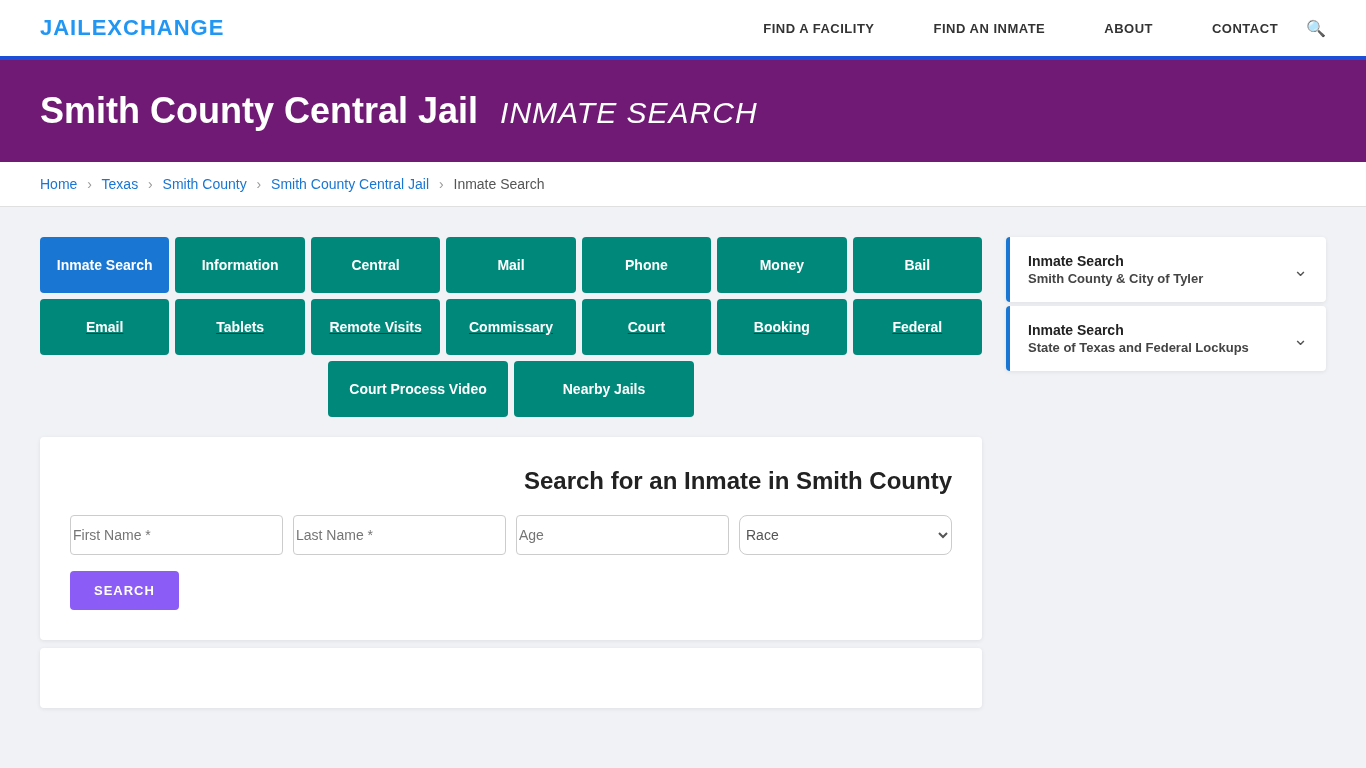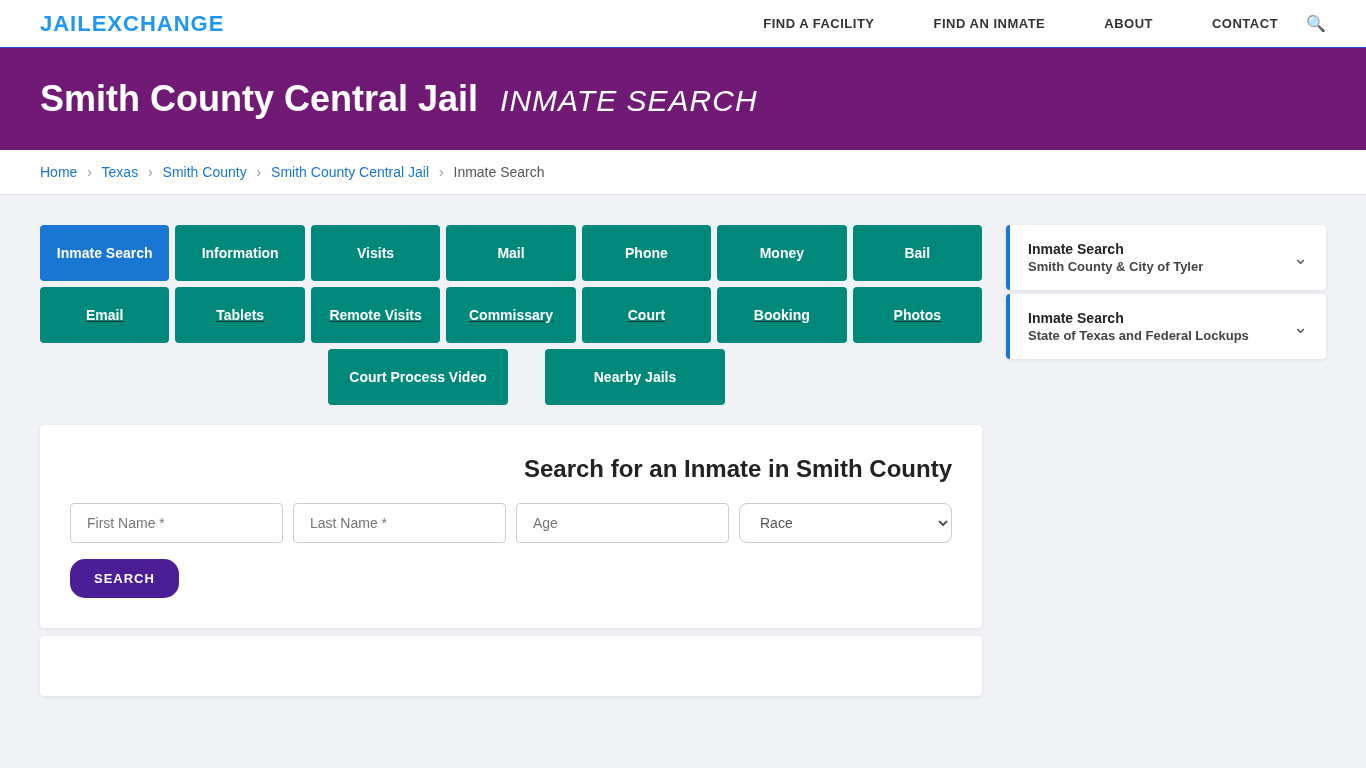--- a/index.html
+++ b/index.html
@@ -1,23 +1,23 @@
 <!DOCTYPE html>
 <html><head>
   <meta charset="utf-8">
   <style>
     * { box-sizing: border-box; margin: 0; padding: 0; }
     body { font-family: Arial, sans-serif; background: #f0f2f5; color: #333; }
 
     
     header {
       background: #fff;
-      border-bottom: 1px solid #1d4ed8;
+      border-bottom: 4px solid #1d4ed8;
       padding: 0 40px;
-      height: 48px;
+      height: 60px;
       display: flex;
       align-items: center;
       justify-content: space-between;
     }
     .logo {
       font-size: 22px;
       font-weight: 900;
       letter-spacing: 1px;
       color: #222;
       text-transform: uppercase;
@@ -124,21 +124,20 @@
     }
     .nav-buttons-row3 {
       display: flex;
       gap: 6px;
       justify-content: center;
       margin-bottom: 20px;
     }
     .nav-buttons-row3 .nav-btn {
       min-width: 180px;
       padding: 20px 20px;
-      margin-left: 31px;
     }
 
     
     .search-box {
       background: #fff;
       border-radius: 4px;
       padding: 30px 30px;
       box-shadow: 0 1px 4px rgba(0,0,0,0.08);
     }
     .search-box h2 {
@@ -151,36 +150,36 @@
     .search-form-fields {
       display: flex;
       gap: 10px;
       flex-wrap: wrap;
       margin-bottom: 16px;
     }
     .search-form-fields input,
     .search-form-fields select {
       border: 1px solid #ccc;
       border-radius: 4px;
-      padding: 10px 16px;
+      padding: 10px 2px;
       font-size: 14px;
       color: #555;
       flex: 1;
       min-width: 120px;
     }
     .search-form-fields select {
       background: #fff;
       cursor: pointer;
       border-radius: 8px;
     }
     .search-btn {
-      background: #4c1d95;
+      background: #8b5cf6;
       color: #fff;
       border: none;
-      border-radius: 15px;
+      border-radius: 4px;
       padding: 12px 24px;
       font-size: 13px;
       font-weight: 700;
       letter-spacing: 1px;
       cursor: pointer;
       text-transform: uppercase;
     }
 
     
     .sidebar {
@@ -265,35 +264,35 @@
   <span class="sep">›</span>
   <span class="current">Inmate Search</span>
 </div>
 
 <div class="main-container">
   <div class="content-left">
 
     <div class="nav-buttons">
       <button class="nav-btn active">Inmate Search</button>
       <button class="nav-btn">Information</button>
-      <button class="nav-btn">Visits</button>
+      <button class="nav-btn">Central</button>
       <button class="nav-btn">Mail</button>
       <button class="nav-btn">Phone</button>
       <button class="nav-btn">Money</button>
       <button class="nav-btn">Bail</button>
     </div>
 
     <div class="nav-buttons-row2">
       <button class="nav-btn">Email</button>
       <button class="nav-btn">Tablets</button>
       <button class="nav-btn">Remote Visits</button>
       <button class="nav-btn">Commissary</button>
       <button class="nav-btn">Court</button>
       <button class="nav-btn">Booking</button>
-      <button class="nav-btn">Photos</button>
+      <button class="nav-btn">Federal</button>
     </div>
 
     <div class="nav-buttons-row3">
       <button class="nav-btn">Court Process Video</button>
       <button class="nav-btn">Nearby Jails</button>
     </div>
 
     <div class="search-box">
       <h2>Search for an Inmate in Smith County</h2>
       <div class="search-form-fields">

